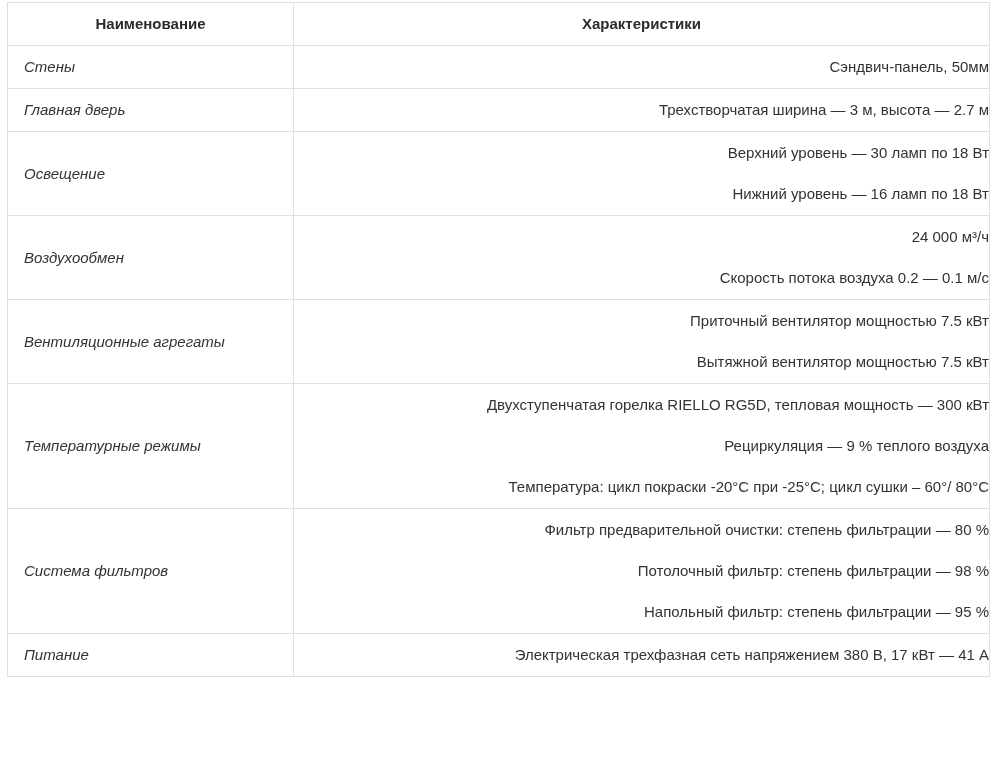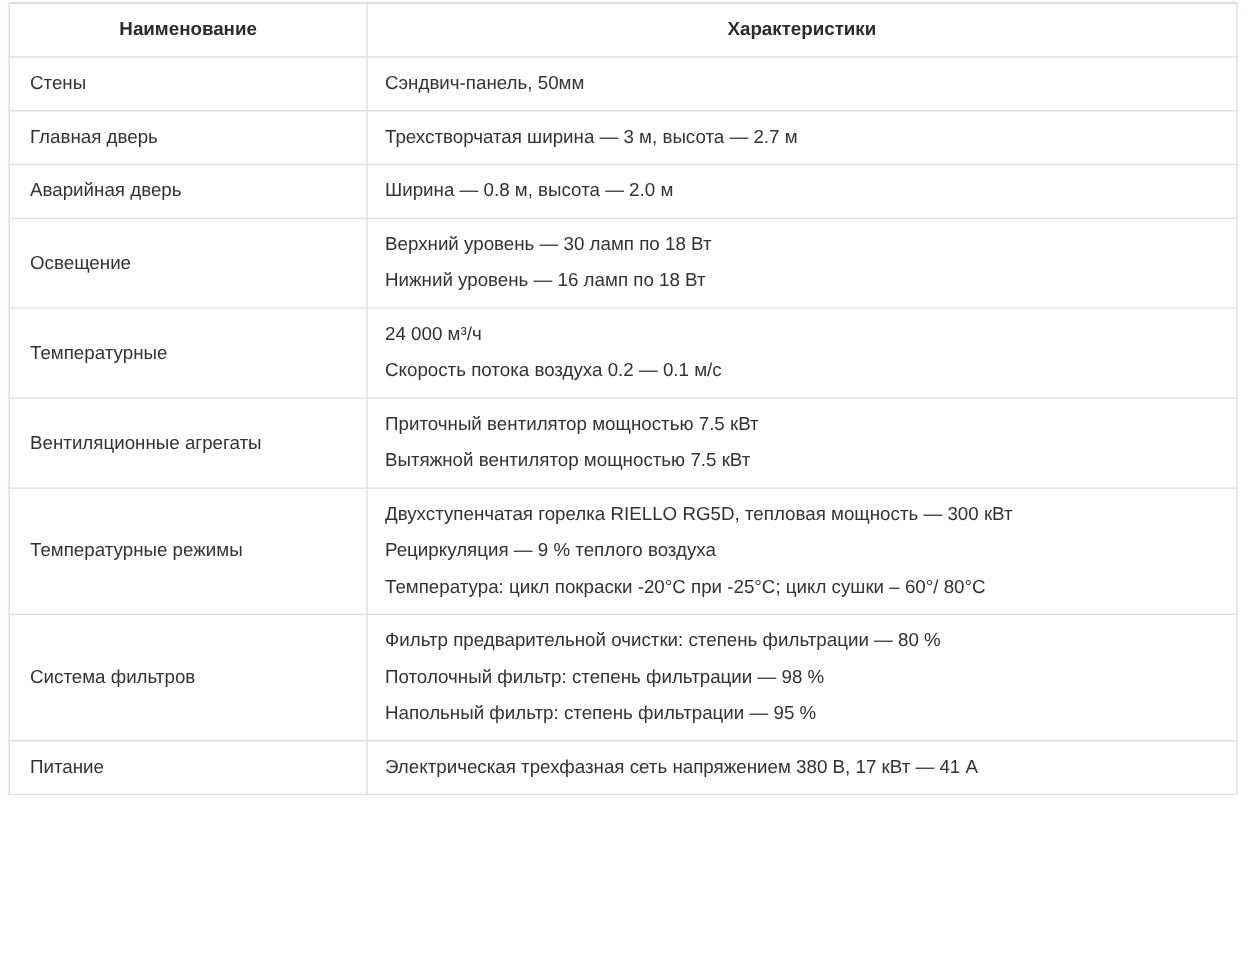--- a/index.html
+++ b/index.html
@@ -12,50 +12,51 @@
     color: #333333;
     -webkit-font-smoothing: antialiased;
   }
   .page {
     padding: 2px 0 0 7px;
   }
   table.spec-table {
     border-collapse: collapse;
     width: 983px;
     table-layout: fixed;
-    background: #f9a8d4;
+    background: #0c4a6e;
   }
   table.spec-table col.col-name { width: 286px; }
   table.spec-table th,
   table.spec-table td {
     border: 1px solid #e0e0e0;
     font-size: 15px;
     line-height: 20px;
     vertical-align: middle;
     background: #ffffff;
   }
   table.spec-table th {
     font-weight: 700;
     color: #2b2b2b;
     text-align: center;
     padding: 11px 16px;
   }
   td.name-cell {
     padding: 11px 16px;
     text-align: left;
+    font-style: italic;
   }
   td.specs-cell {
     padding: 11px 0 11px 14px;
-    text-align: left;
+    text-align: right;
   }
   td.specs-cell p {
     margin: 0;
   }
   td.specs-cell p + p {
-    margin-top: 9px;
+    margin-top: 21px;
   }
 </style>
 </head>
 <body>
 
 <div class="page">
   <table class="spec-table">
     <colgroup>
       <col class="col-name">
       <col>
@@ -73,34 +74,28 @@
             <p>Сэндвич-панель, 50мм</p>
           </td>
         </tr>
         <tr>
           <td class="name-cell">Главная дверь</td>
           <td class="specs-cell">
             <p>Трехстворчатая ширина — 3 м, высота — 2.7 м</p>
           </td>
         </tr>
         <tr>
-          <td class="name-cell">Аварийная дверь</td>
-          <td class="specs-cell">
-            <p>Ширина — 0.8 м, высота — 2.0 м</p>
-          </td>
-        </tr>
-        <tr>
           <td class="name-cell">Освещение</td>
           <td class="specs-cell">
             <p>Верхний уровень — 30 ламп по 18 Вт</p>
             <p>Нижний уровень — 16 ламп по 18 Вт</p>
           </td>
         </tr>
         <tr>
-          <td class="name-cell">Температурные</td>
+          <td class="name-cell">Воздухообмен</td>
           <td class="specs-cell">
             <p>24 000 м³/ч</p>
             <p>Скорость потока воздуха 0.2 — 0.1 м/с</p>
           </td>
         </tr>
         <tr>
           <td class="name-cell">Вентиляционные агрегаты</td>
           <td class="specs-cell">
             <p>Приточный вентилятор мощностью 7.5 кВт</p>
             <p>Вытяжной вентилятор мощностью 7.5 кВт</p>

